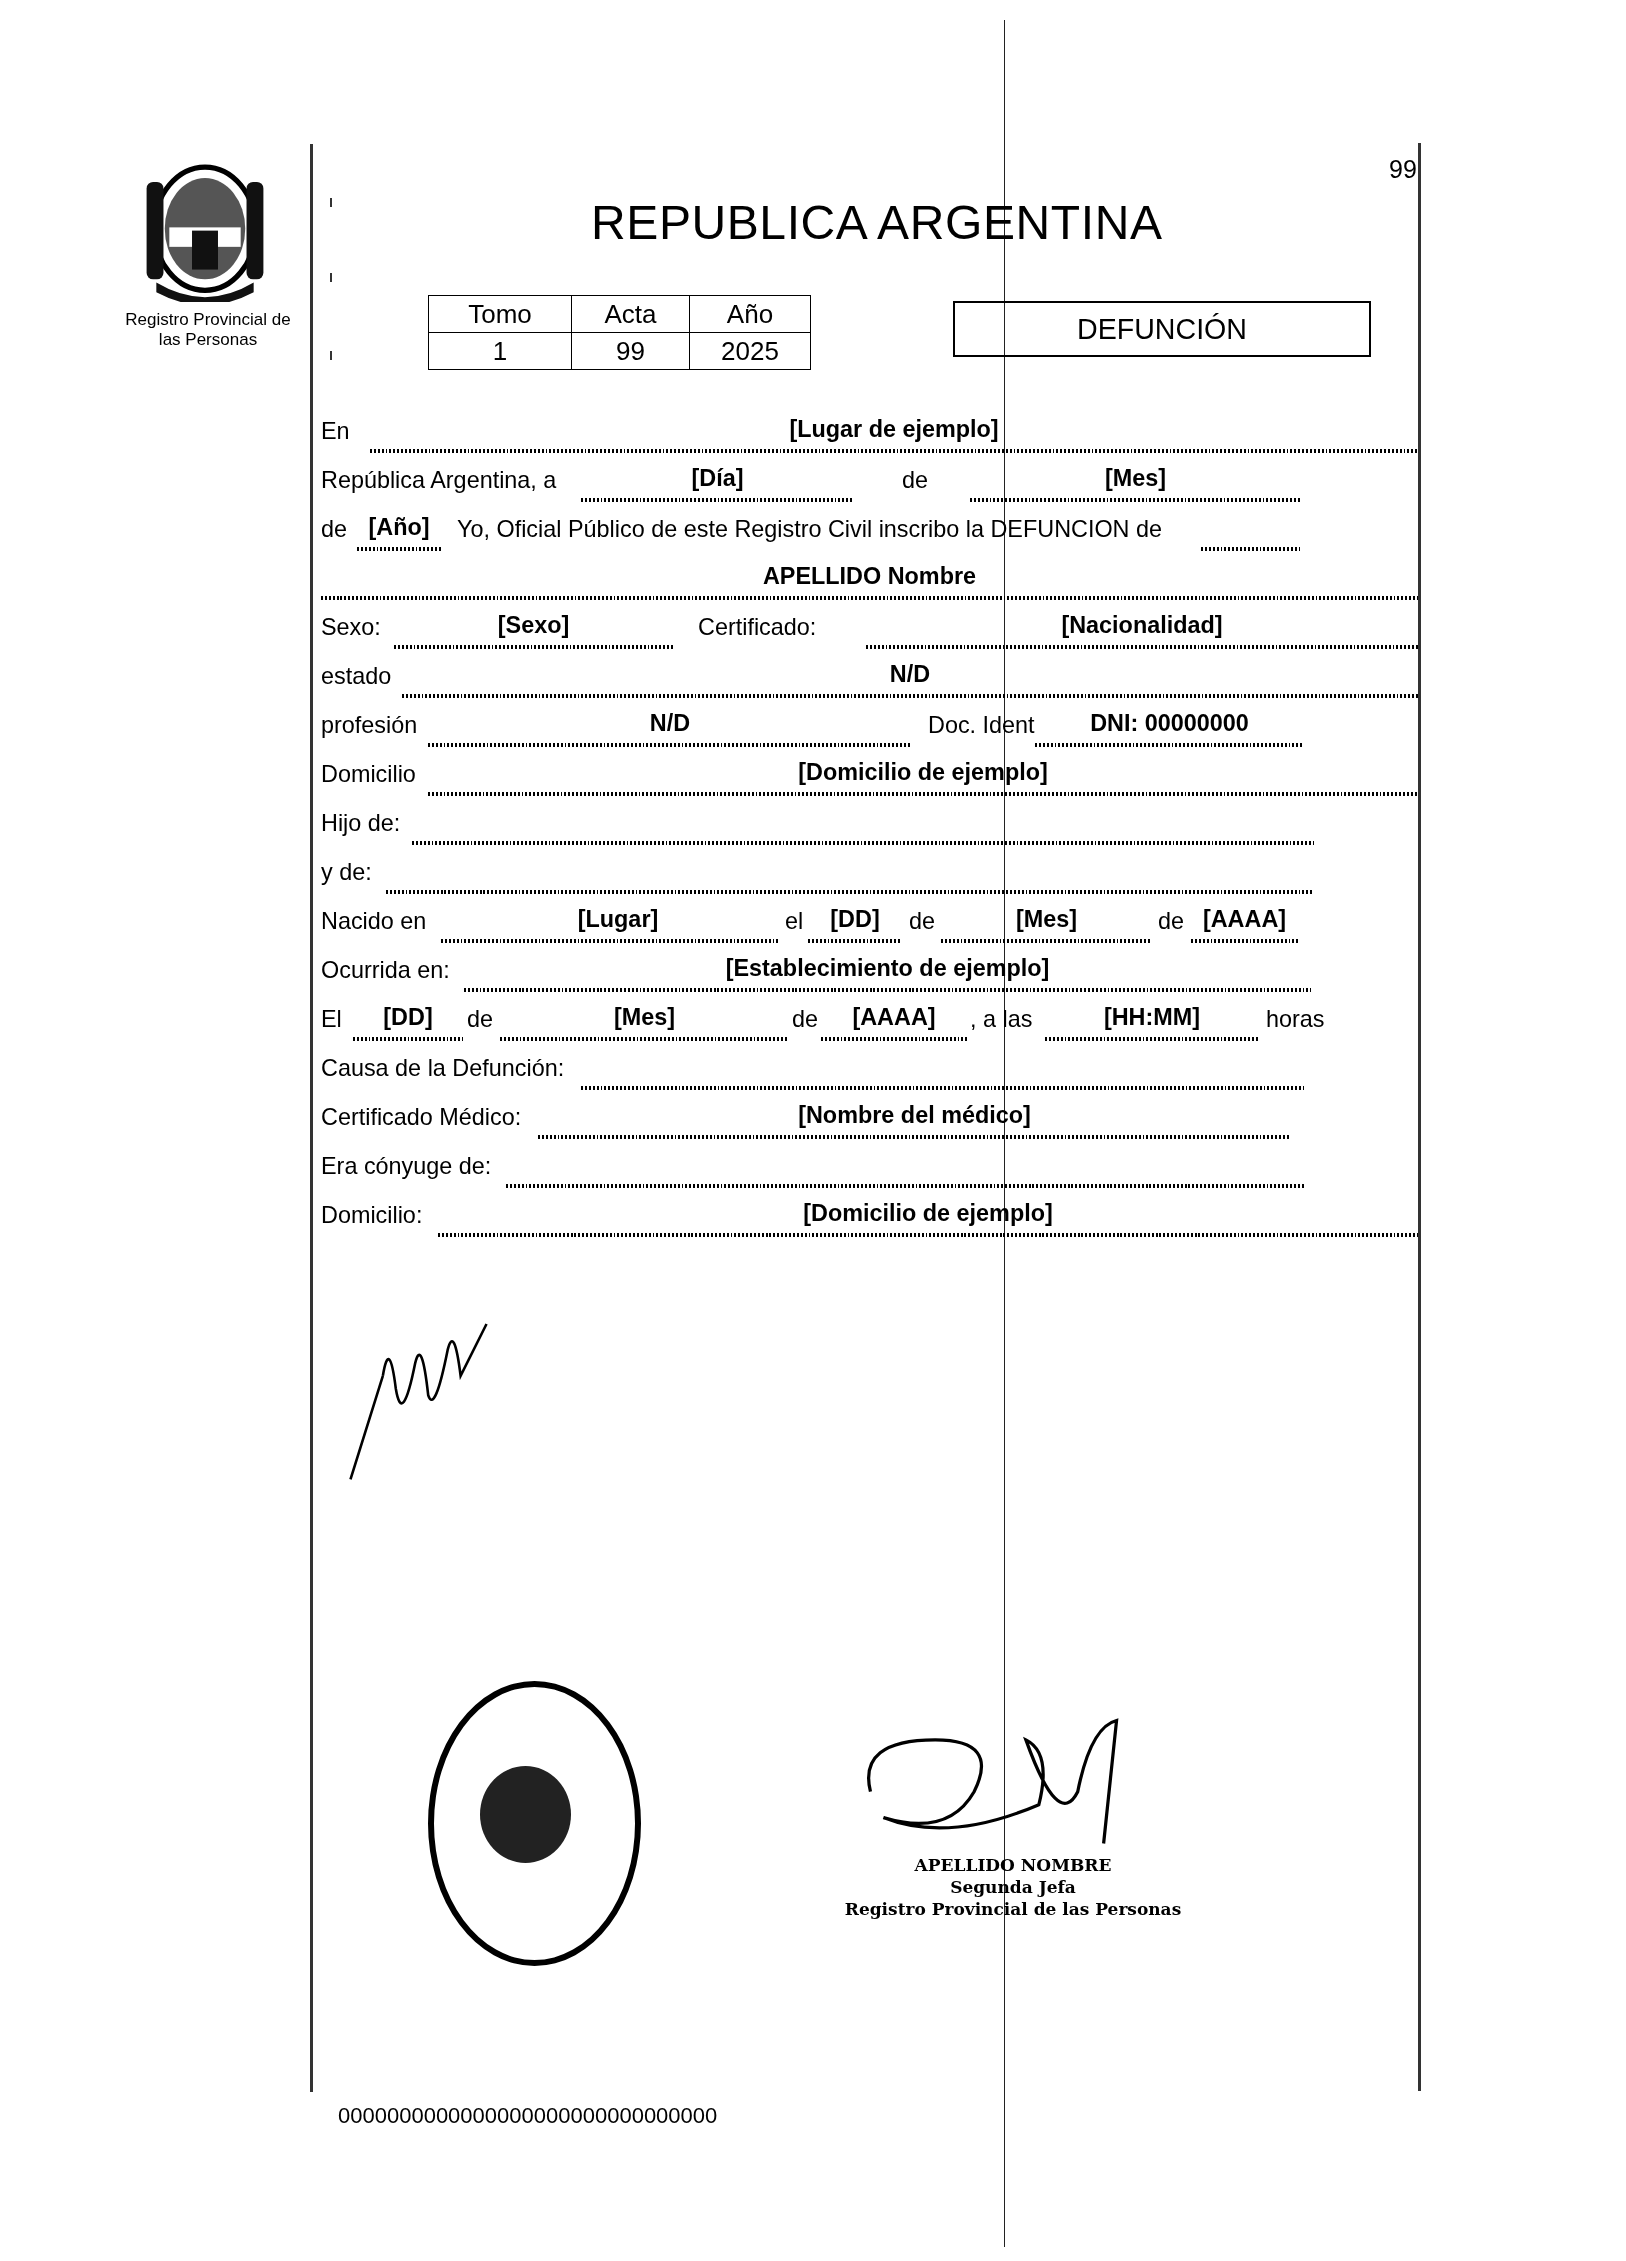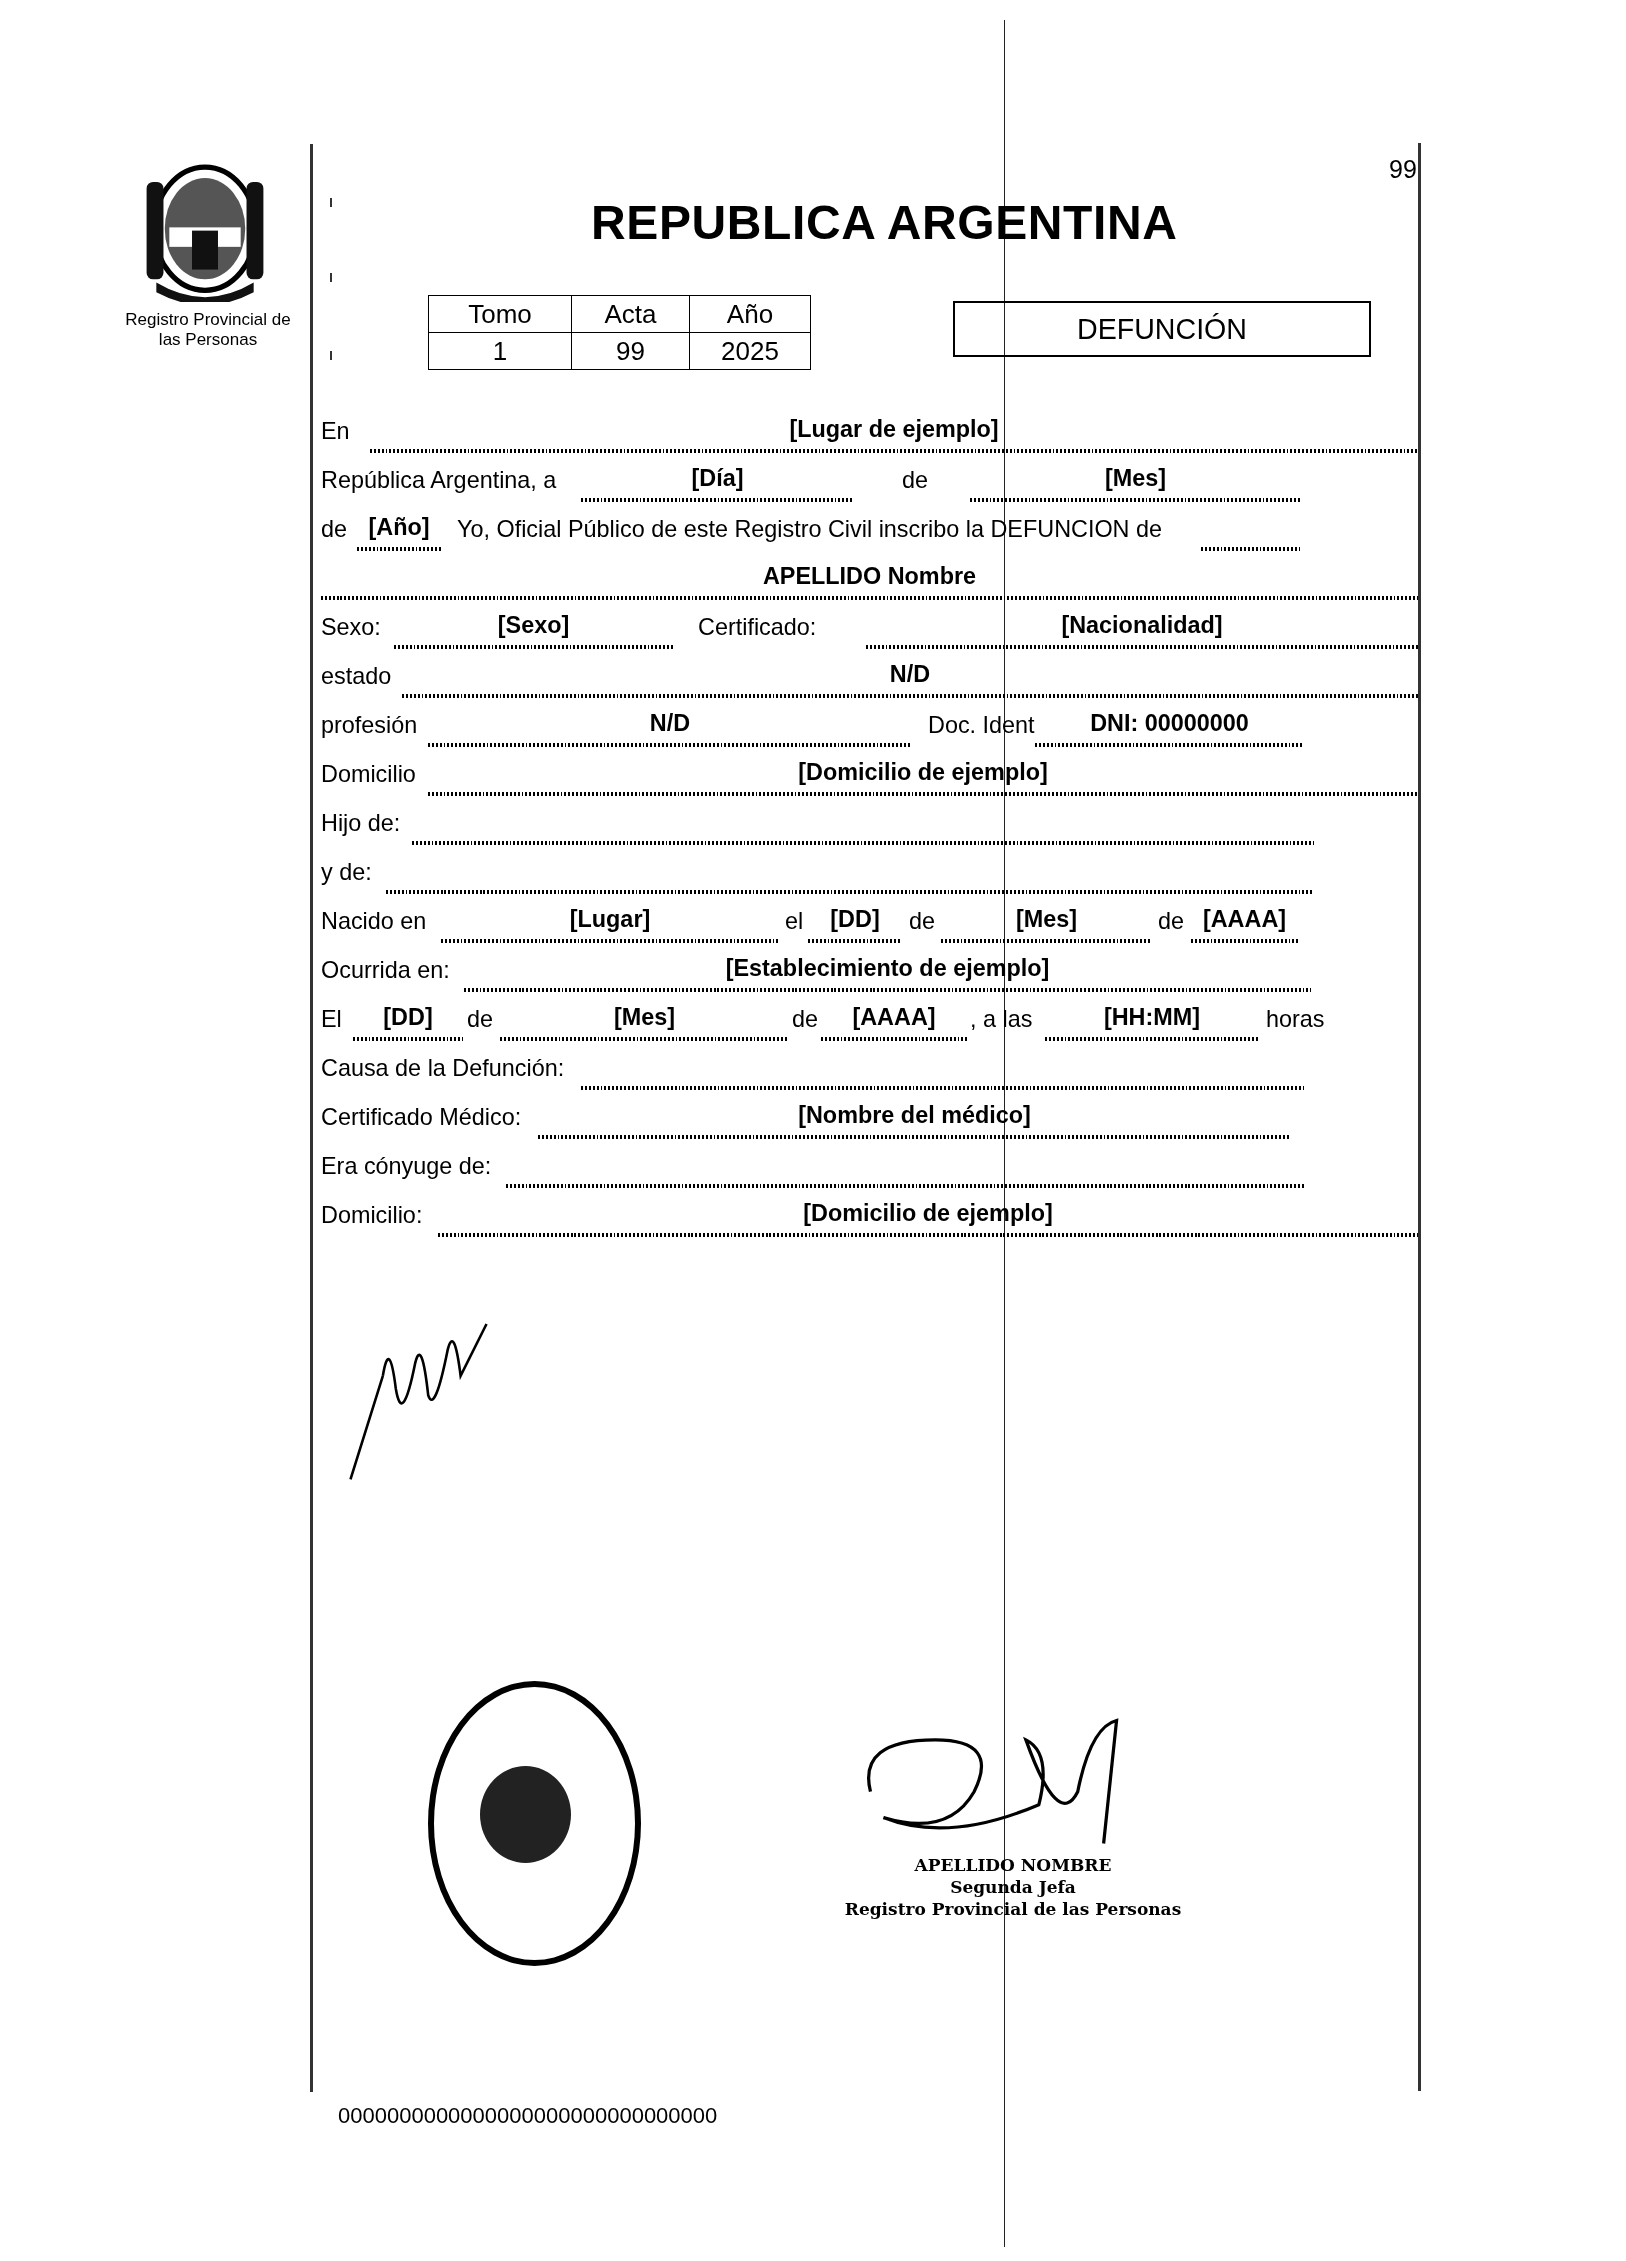--- a/index.html
+++ b/index.html
@@ -5,21 +5,21 @@
   html, body { margin: 0; padding: 0; background: #ffffff; }
   body { width: 1626px; height: 2261px; position: relative; overflow: hidden;
          font-family: "Liberation Sans", sans-serif; color: #000; }
   .crest { position: absolute; left: 140px; top: 156px; width: 130px; height: 146px; }
   .registry-label { position: absolute; left: 104px; top: 310px; width: 208px; text-align: center;
          font-size: 17px; line-height: 20px; }
   .margin-left { position: absolute; left: 310px; top: 144px; width: 3.2px; height: 1948px; background: #333; }
   .margin-right { position: absolute; left: 1418px; top: 143px; width: 2.6px; height: 1948px; background: #333; }
   .fold-line { position: absolute; left: 1004px; top: 19.5px; width: 1.3px; height: 2227px; background: #222; }
   .page-number { position: absolute; left: 1389px; top: 155px; font-size: 25px; }
-  .main-title { position: absolute; left: 591px; top: 195px; font-size: 48px; font-weight: bold; letter-spacing: 0.6px; }
+  .main-title { position: absolute; left: 591px; top: 195px; font-size: 48px; font-weight: normal; letter-spacing: 0.6px; }
   .tomo-table { position: absolute; left: 428px; top: 295px; border-collapse: collapse; font-size: 26px; }
   .tomo-table td { border: 1.9px solid #000; text-align: center; height: 36px; padding: 0; }
   .tomo-table td.c1 { width: 142px; } .tomo-table td.c2 { width: 117px; } .tomo-table td.c3 { width: 120px; }
   .type-box { position: absolute; left: 953px; top: 301px; width: 414px; height: 52px; border: 2.6px solid #000;
          display: flex; align-items: center; justify-content: center; font-size: 28.6px; }
   .form { position: absolute; left: 321px; top: 408px; width: 1097px; }
   .row { position: relative; height: 49px; font-size: 23.4px; }
   .row .lbl { position: absolute; bottom: 11.7px; white-space: nowrap; }
   .row .val { position: absolute; bottom: 14.3px; font-weight: bold; white-space: nowrap; text-align: center; }
   .row .dots { position: absolute; bottom: 3.9px; height: 3.9px;
@@ -133,21 +133,21 @@
     <span class="lbl" style="left:0">Hijo de:</span>
     <span class="dots" style="left:91px; width:902px"></span>
   </div>
   <div class="row">
     <span class="lbl" style="left:0">y de:</span>
     <span class="dots" style="left:65px; width:928px"></span>
   </div>
   <div class="row">
     <span class="lbl" style="left:0">Nacido en</span>
     <span class="dots" style="left:120px; width:338px"></span>
-    <span class="val" style="left:120px; width:338px">[Lugar]</span>
+    <span class="val" style="left:128px; width:338px">[Lugar]</span>
     <span class="lbl" style="left:464px">el</span>
     <span class="dots" style="left:487px; width:94px"></span>
     <span class="val" style="left:487px; width:94px">[DD]</span>
     <span class="lbl" style="left:588px">de</span>
     <span class="dots" style="left:620px; width:211px"></span>
     <span class="val" style="left:620px; width:211px">[Mes]</span>
     <span class="lbl" style="left:837px">de</span>
     <span class="dots" style="left:870px; width:107px"></span>
     <span class="val" style="left:870px; width:107px">[AAAA]</span>
   </div>

